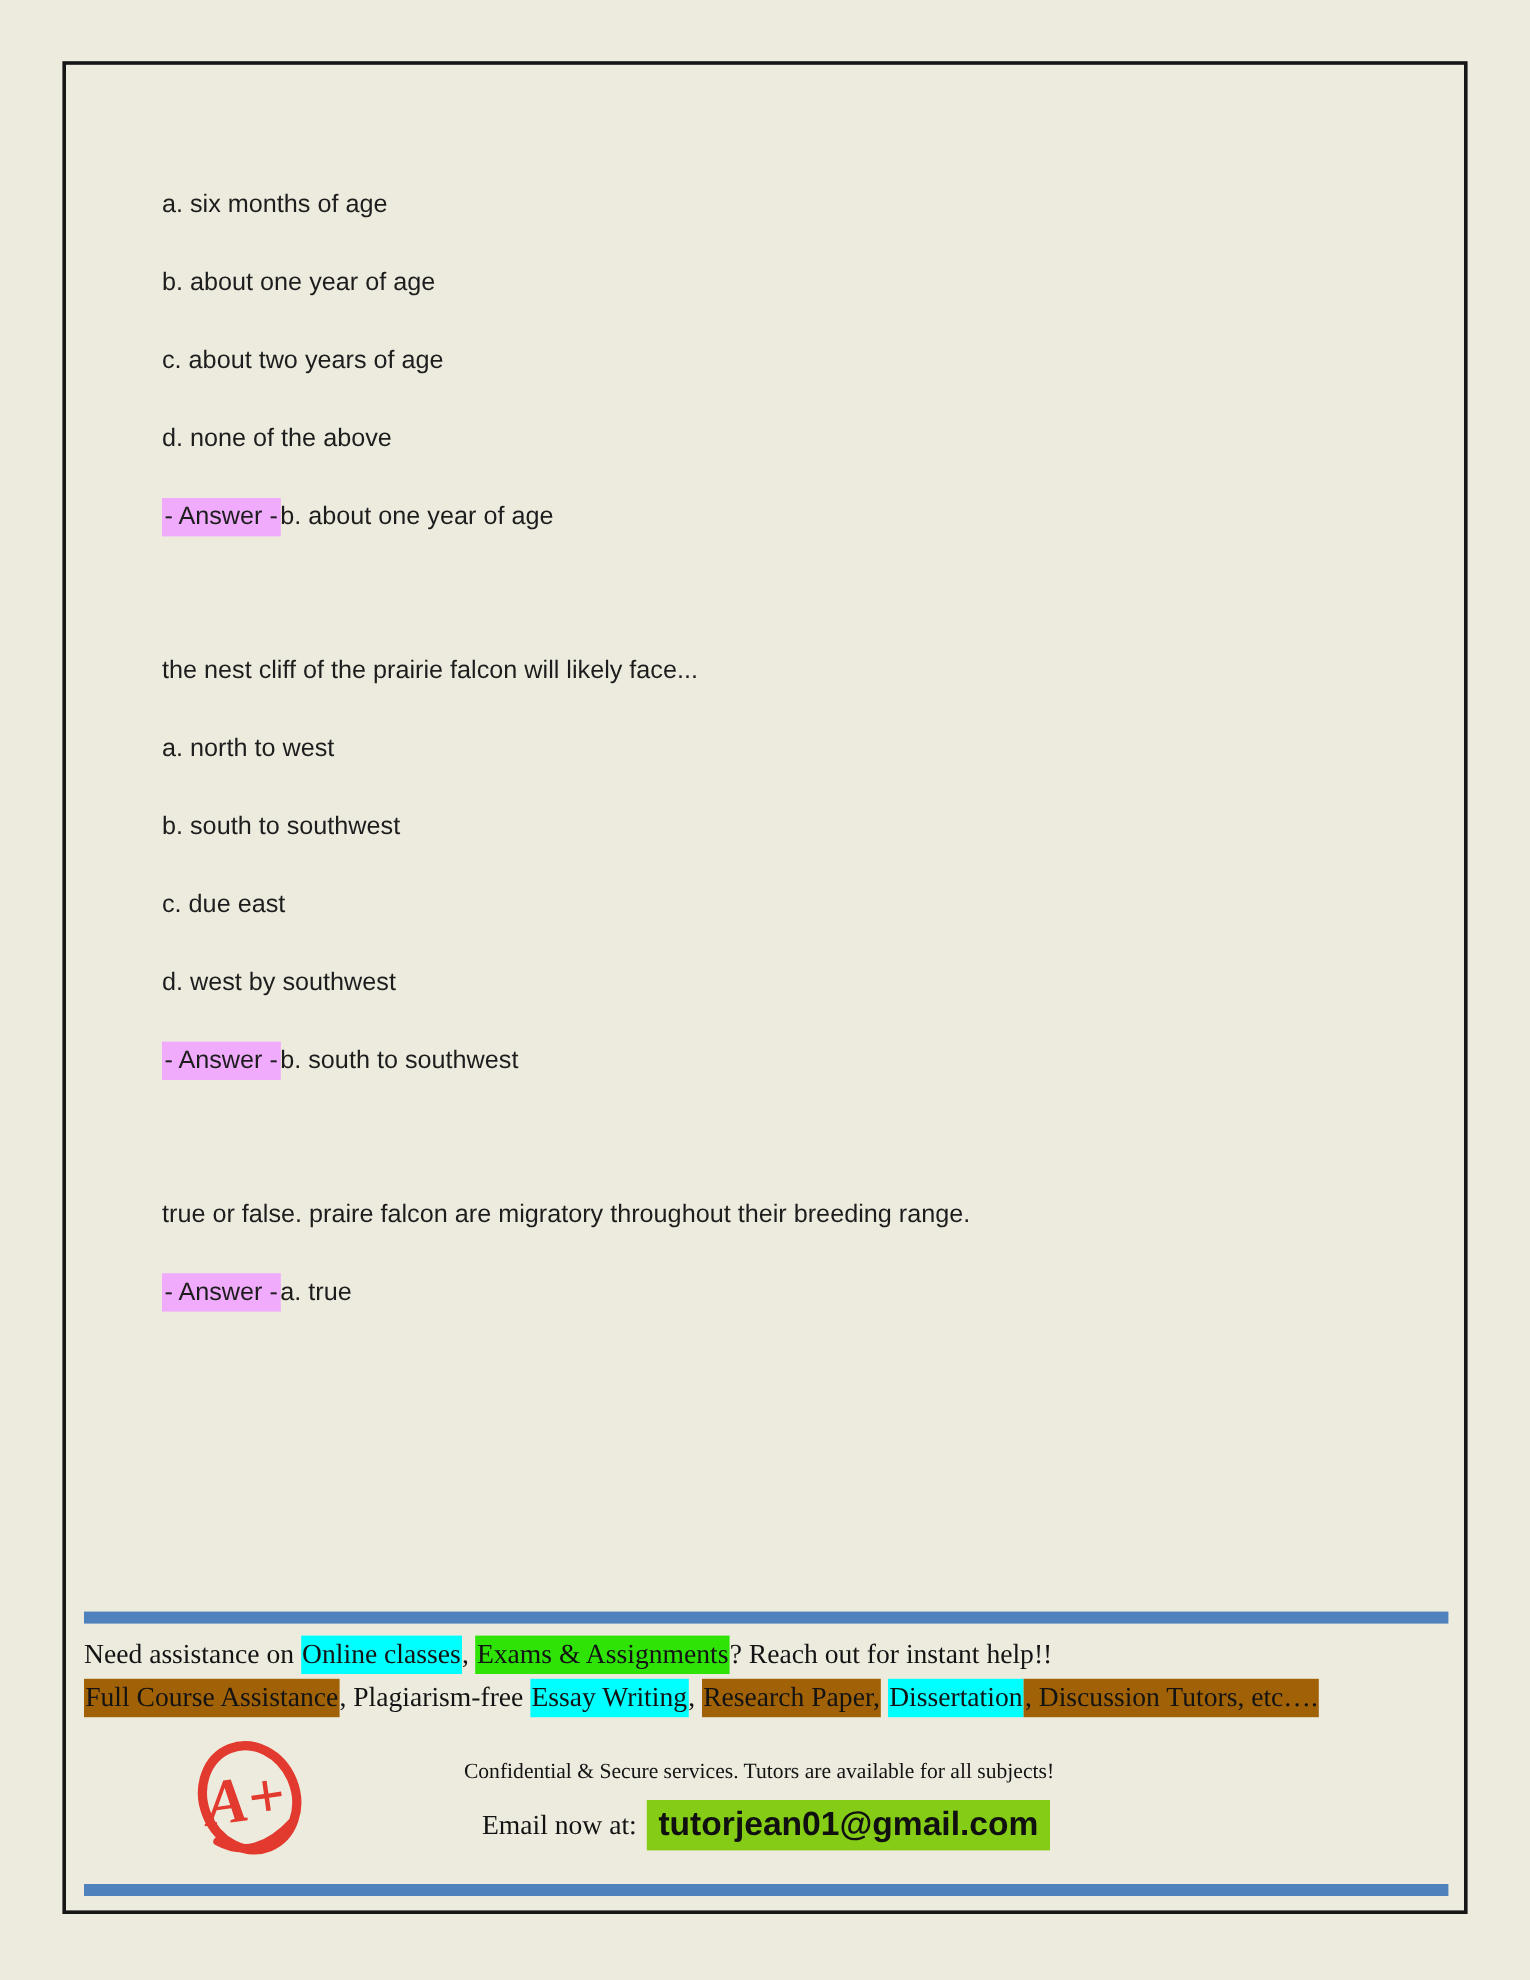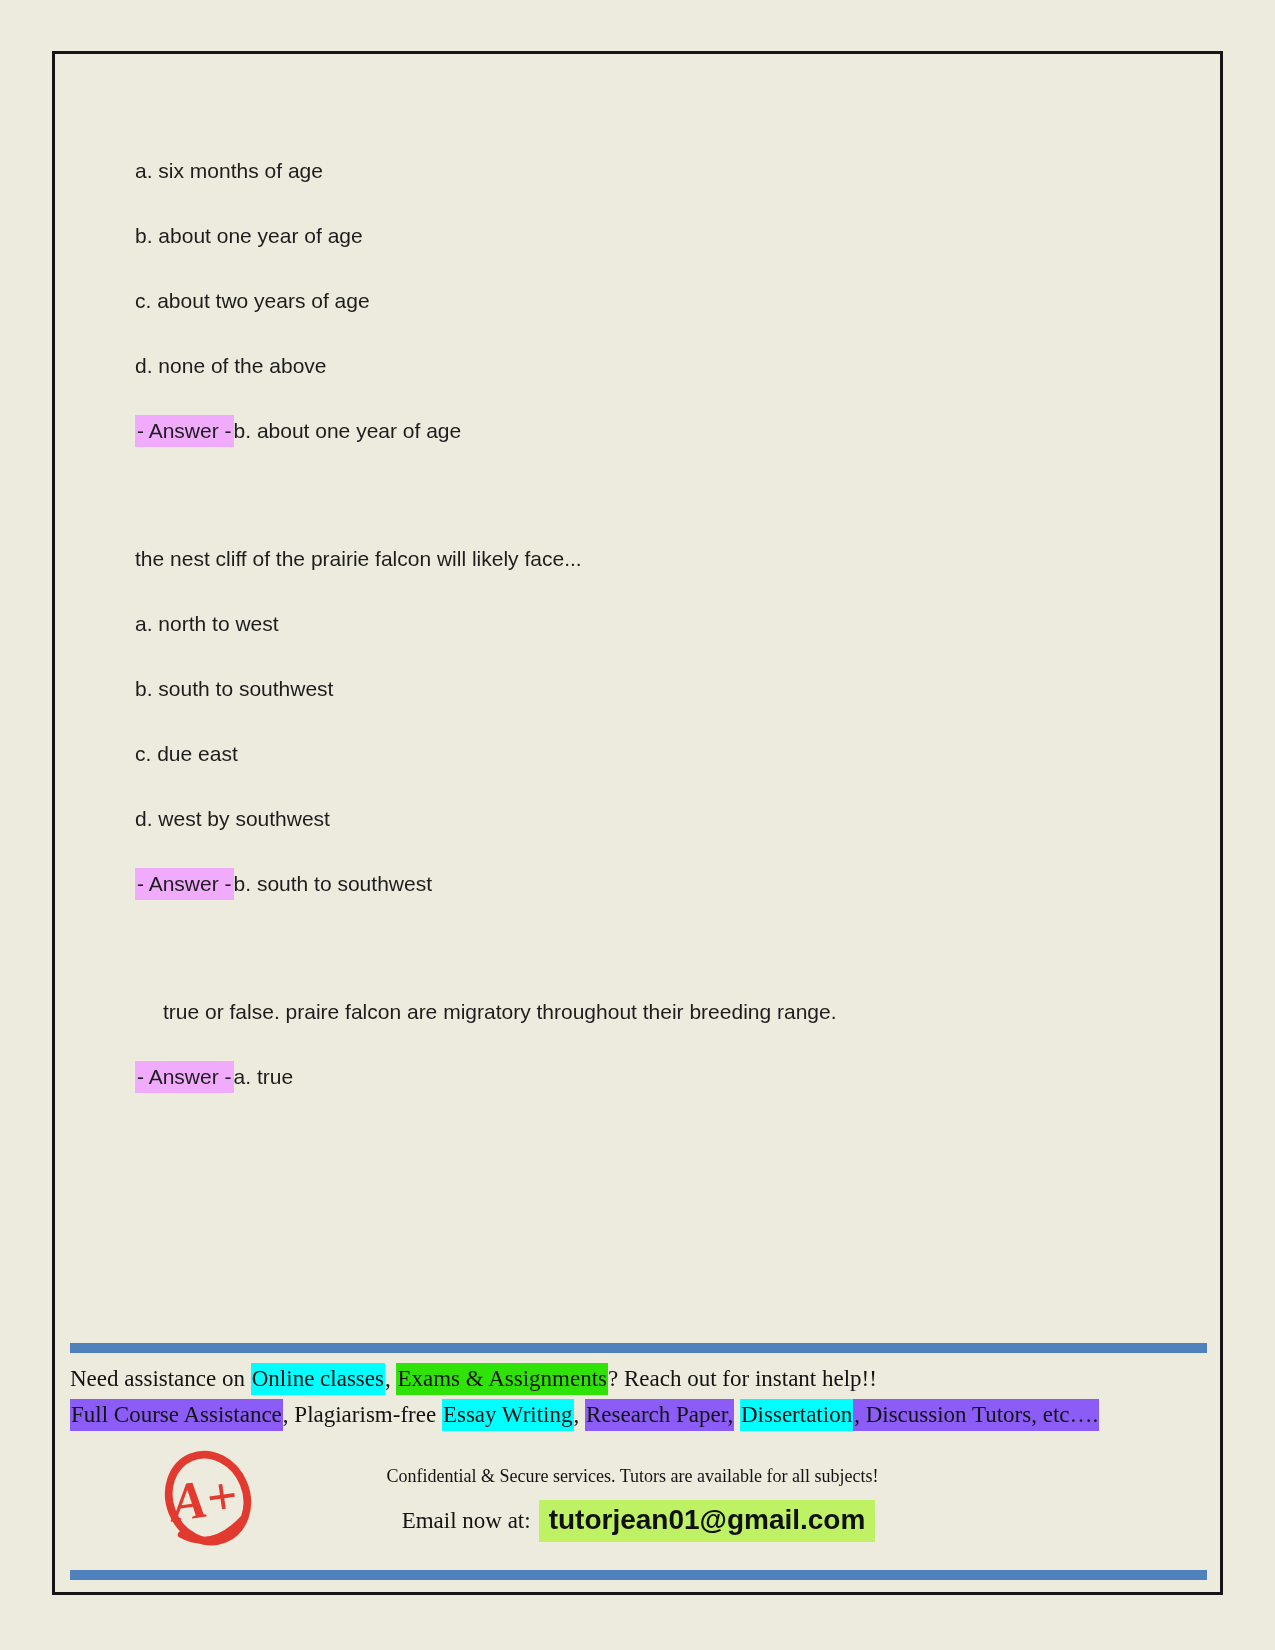--- a/index.html
+++ b/index.html
@@ -20,23 +20,23 @@
   .quiz {
     position:absolute;
     left:135px; top:148px;
     width:1010px;
   }
   .quiz p {
     font-size:21px;
     line-height:45px;
     margin:0 0 20px 0;
   }
-  .quiz .prompt-wrap { max-width:900px;margin-left:28px; }
+  .quiz .prompt-wrap { max-width:900px; }
   .block-gap { height:63px; }
-  .hl-yellow { background:#8b5cf6; }
+  .hl-yellow { background:#a16207; }
   .hl-cyan   { background:#00ffff; }
   .hl-green  { background:#2ee305; }
   .answer-label { background:#f0abfc; padding:4px 2px 5px 2px; }
   .divider {
     position:absolute;
     left:70px; width:1137px; height:10px;
     background:#4f81bd;
   }
   .divider-top { top:1343px; }
   .divider-bottom { top:1570px; }
@@ -66,21 +66,21 @@
   .email-line {
     position:absolute;
     left:70px; width:1137px; top:1500px;
     text-align:center;
     font-family:"Liberation Serif", serif;
     font-size:23px;
     color:#131313;
   }
   .email-address {
     display:inline-block;
-    background:#bef264;
+    background:#84cc16;
     font-family:"Liberation Sans", sans-serif;
     font-weight:bold;
     font-size:28px;
     padding:4px 10px 6px 10px;
     margin-left:8px;
     vertical-align:middle;
     color:#101010;
   }
   .email-label { vertical-align:middle; }
   .aplus-logo {

